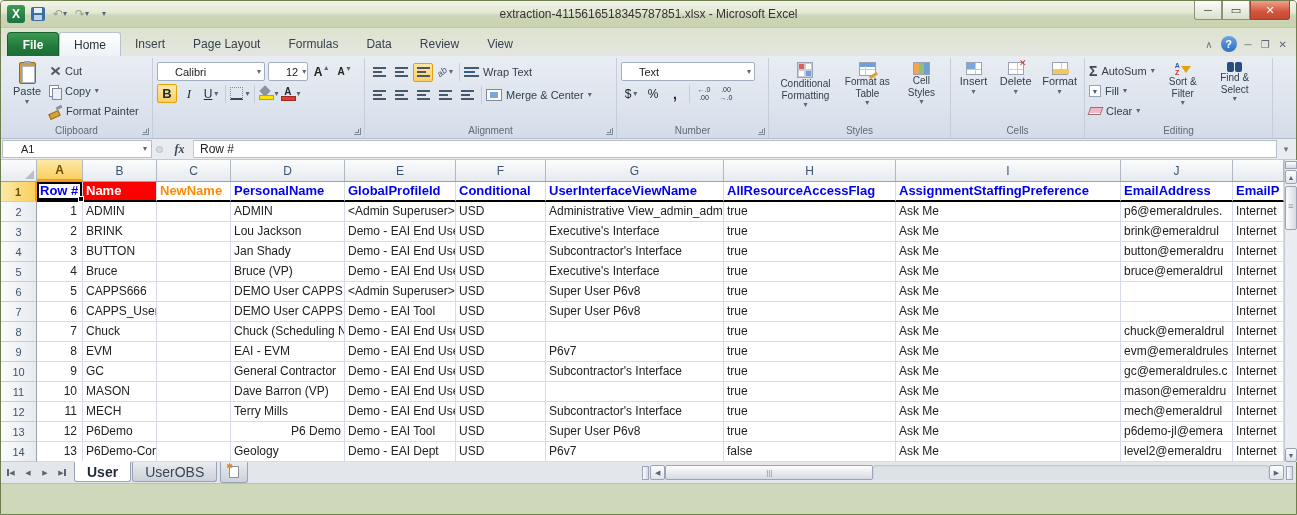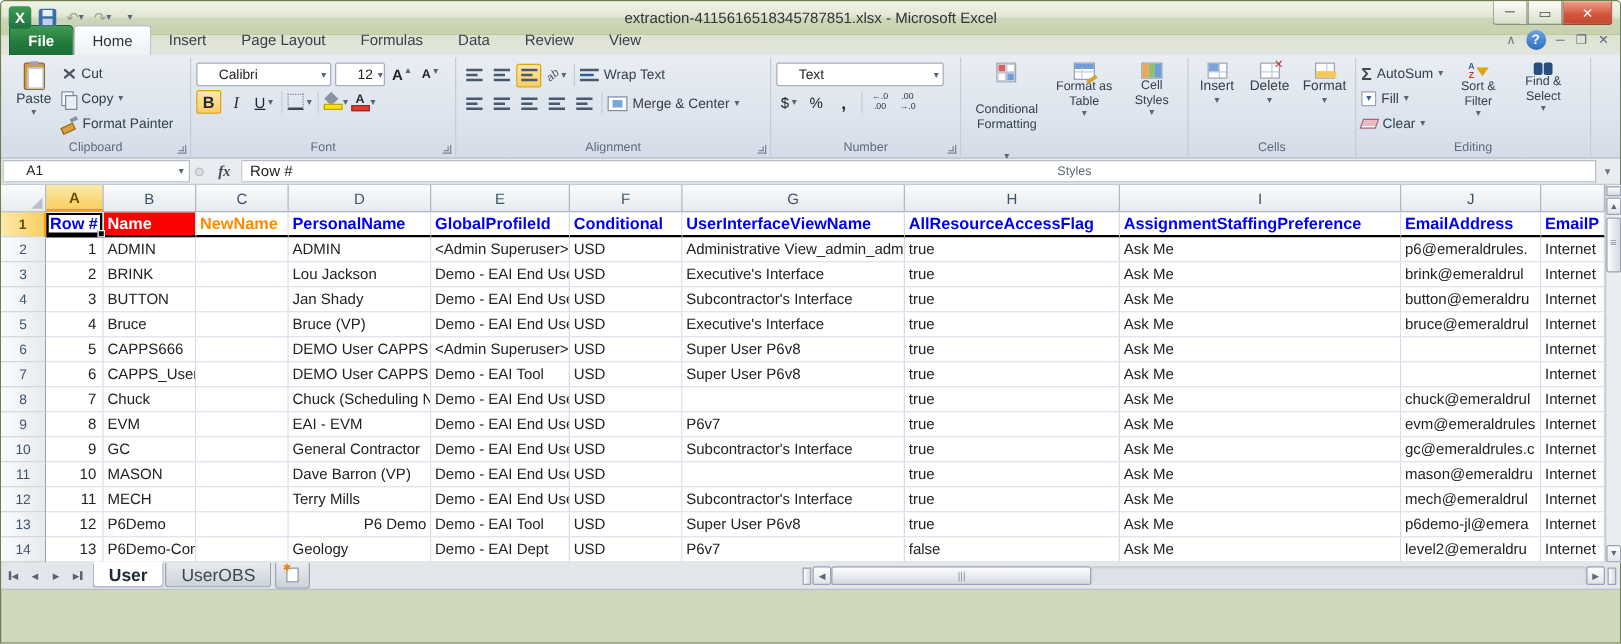--- a/index.html
+++ b/index.html
@@ -14,21 +14,21 @@
 .save-ic{width:14px;height:14px;background:#3a6ea5;border-radius:2px;position:relative;}
 .save-ic:before{content:"";position:absolute;left:3px;top:1px;width:8px;height:5px;background:#e8eef6;}
 .save-ic:after{content:"";position:absolute;left:3px;bottom:1px;width:8px;height:5px;background:#c2d2e6;}
 .dim{color:#9aa38e;}
 .title-text{position:absolute;left:0;right:0;text-align:center;font-size:12px;color:#333;}
 .winctl{margin-left:auto;display:flex;z-index:2;padding-right:6px;padding-top:0;align-self:flex-start;}
 .wbtn{width:28px;height:19px;border:1px solid #8a9478;border-top:none;background:linear-gradient(#fdfdfb,#d9dfcc);display:flex;align-items:center;justify-content:center;font-size:11px;color:#44503a;}
 .wbtn.min{border-radius:0 0 0 3px;}
 .wbtn.close{width:40px;background:linear-gradient(#f0a08c,#d2543a 60%,#c04a30);color:#fff;font-weight:bold;border-radius:0 0 3px 0;border-color:#9c4632;}
 
-.tabrow{height:16px;flex:none;display:flex;align-items:flex-end;background:linear-gradient(#dde3cf,#e3e6e0);position:relative;}
+.tabrow{height:28px;flex:none;display:flex;align-items:flex-end;background:linear-gradient(#dde3cf,#e3e6e0);position:relative;}
 .file-tab{width:52px;height:24px;margin-left:6px;border-radius:4px 4px 0 0;background:linear-gradient(#3f9a52,#217a3c 60%,#1c6e35);color:#fff;font-weight:bold;display:flex;align-items:center;justify-content:center;border:1px solid #176030;border-bottom:none;}
 .rtab{height:24px;padding:0 14px;display:flex;align-items:center;color:#37414d;font-size:12px;}
 .rtab.active{background:linear-gradient(#fdfefe,#eef2f6);border:1px solid #b9c2cd;border-bottom:none;border-radius:3px 3px 0 0;color:#2a323c;}
 .tabrow-right{margin-left:auto;display:flex;align-items:center;gap:8px;padding-right:8px;padding-bottom:4px;}
 .chev-ic{color:#6a7586;font-size:10px;}
 .help-ic{width:16px;height:16px;border-radius:50%;background:linear-gradient(#6ea4e0,#2f6fc1);color:#fff;font-size:11px;font-weight:bold;display:flex;align-items:center;justify-content:center;}
 .mini-ctl{font-size:10px;color:#5c6879;letter-spacing:1px;}
 
 .ribbon{height:83px;flex:none;display:flex;background:linear-gradient(#e9edf3,#dde4ed 60%,#d4dce8);border-bottom:1px solid #b4bcc9;padding-top:2px;}
 .rgroup{display:flex;flex-direction:column;padding:1px 4px 0 4px;position:relative;border-right:1px solid #c6cdd8;}
@@ -287,21 +287,20 @@
           <div class="sbtn">
               <span class="i-fillc"></span>
               <span class="caret">▾</span>
             </div>
           <div class="sbtn">
               <span class="i-fontc">A</span>
               <span class="caret">▾</span>
             </div>
         </div>
       </div>
-      <div class="rlabel">Font</div>
       <span class="launcher"></span>
     </div>
 
     <div class="rgroup" style="width:252px">
       <div class="rcontent" style="flex-direction:column;gap:3px;padding-top:3px;">
         <div style="display:flex;align-items:center;gap:2px;">
           <div class="sbtn">
               <span class="i-lines"></span>
             </div>
           <div class="sbtn">
@@ -379,21 +378,21 @@
               </span>
             </div>
         </div>
       </div>
       <div class="rlabel">Number</div>
       <span class="launcher"></span>
     </div>
 
     <div class="rgroup" style="width:182px">
       <div class="rcontent" style="justify-content:center;gap:2px;">
-        <div class="bigbtn" style="width:66px;font-size:10px;gap:16px;">
+        <div class="bigbtn" style="width:66px;font-size:10px;">
           <span class="grid-ic i-cf">
               <i></i>
               <i></i>
               <i></i>
               <i></i>
             </span>
           <span>Conditional Formatting</span>
             <span class="caret">▾</span>
         </div>
         <div class="bigbtn" style="width:56px;font-size:10px;">

